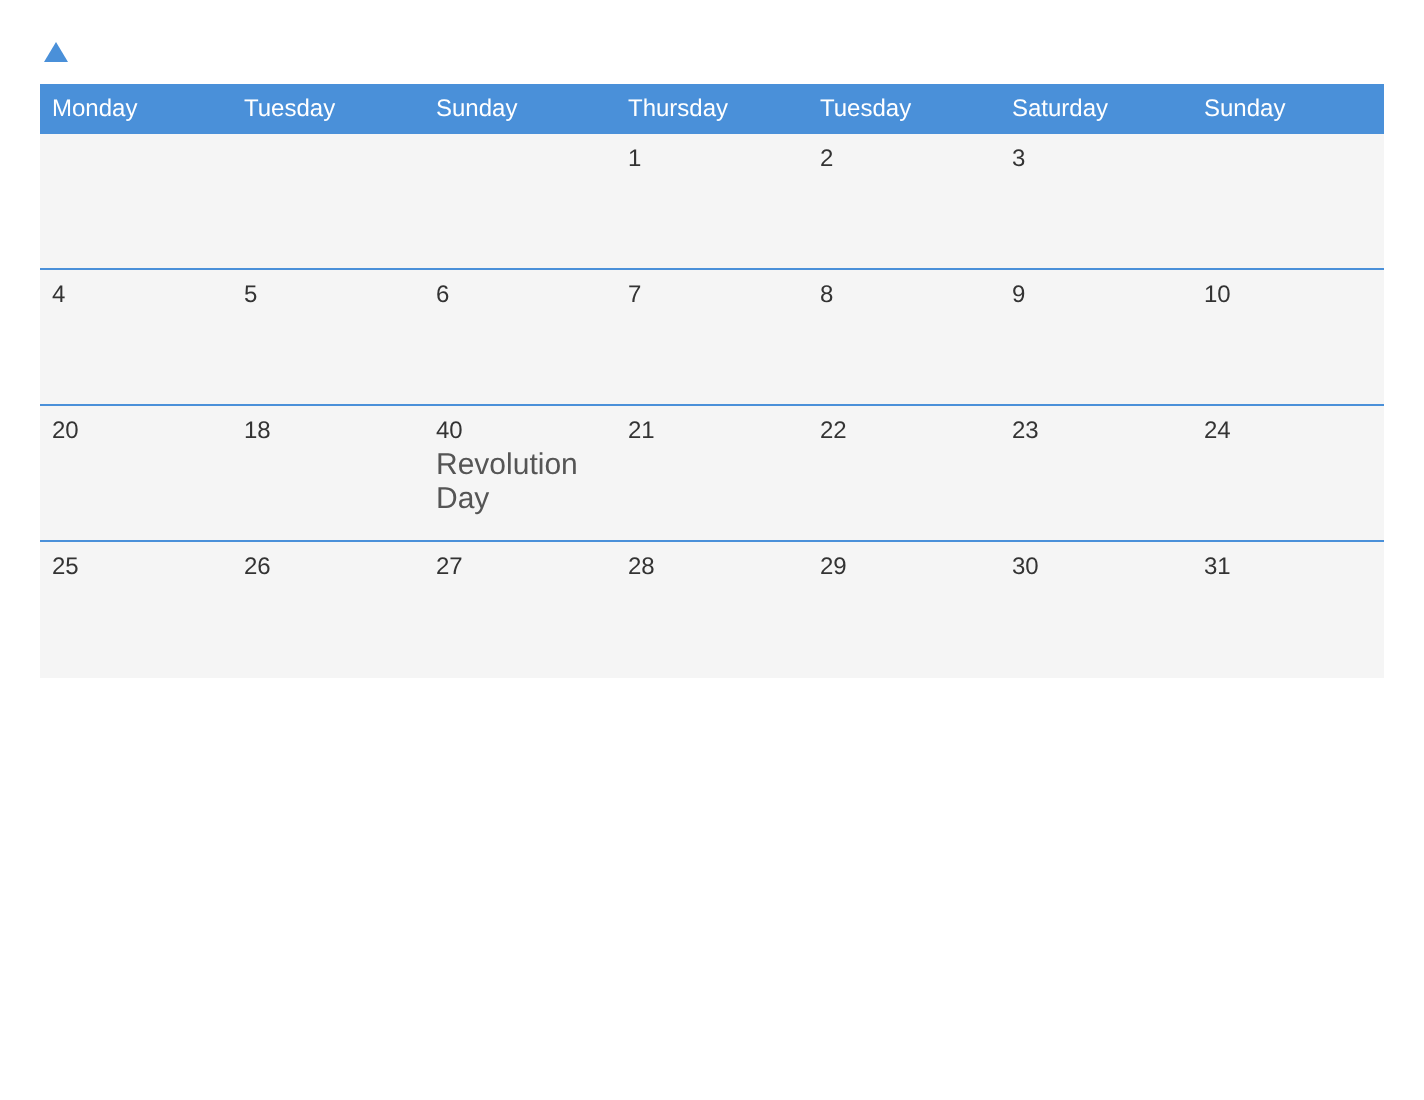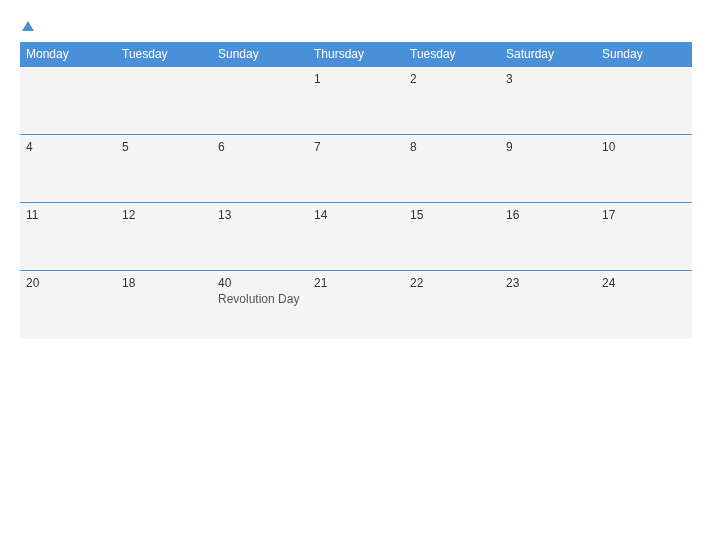--- a/index.html
+++ b/index.html
@@ -79,21 +79,21 @@
       background: #f5f5f5;
       height: 68px;
       width: calc(100%/7);
     }
     .day-num {
       font-size: 12px;
       color: #333;
       display: block;
     }
     .holiday-label {
-      font-size: 12px;
+      font-size: 15px;
       color: #555;
       margin-top: 2px;
       display: block;
     }
     .empty-cell {
       background: #f5f5f5;
     }
   </style>
 </head>
 <body>
@@ -156,60 +156,60 @@
           </td>
           <td>
             <span class="day-num">9</span>
           </td>
           <td>
             <span class="day-num">10</span>
           </td>
         </tr>
         <tr>
           <td>
-            <span class="day-num">11</span>
-          </td>
-          <td>
-            <span class="day-num">12</span>
-          </td>
-          <td>
-            <span class="day-num">13</span>
-          </td>
-          <td>
-            <span class="day-num">14</span>
-          </td>
-          <td>
-            <span class="day-num">15</span>
-          </td>
-          <td>
-            <span class="day-num">16</span>
-          </td>
-          <td>
-            <span class="day-num">17</span>
-          </td>
-        </tr>
-        <tr>
-          <td>
             <span class="day-num">20</span>
           </td>
           <td>
             <span class="day-num">18</span>
           </td>
           <td>
             <span class="day-num">40</span>
             <span class="holiday-label">Revolution Day</span>
           </td>
           <td>
             <span class="day-num">21</span>
           </td>
           <td>
             <span class="day-num">22</span>
           </td>
           <td>
             <span class="day-num">23</span>
           </td>
           <td>
             <span class="day-num">24</span>
+          </td>
+        </tr>
+        <tr>
+          <td>
+            <span class="day-num">25</span>
+          </td>
+          <td>
+            <span class="day-num">26</span>
+          </td>
+          <td>
+            <span class="day-num">27</span>
+          </td>
+          <td>
+            <span class="day-num">28</span>
+          </td>
+          <td>
+            <span class="day-num">29</span>
+          </td>
+          <td>
+            <span class="day-num">30</span>
+          </td>
+          <td>
+            <span class="day-num">31</span>
           </td>
         </tr>
       </tbody>
   </table>
 </div>
 
 </body></html>

